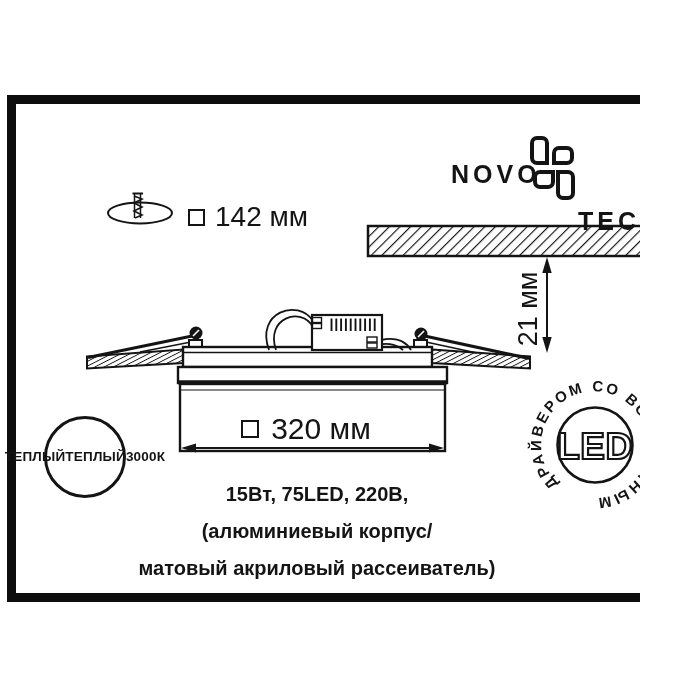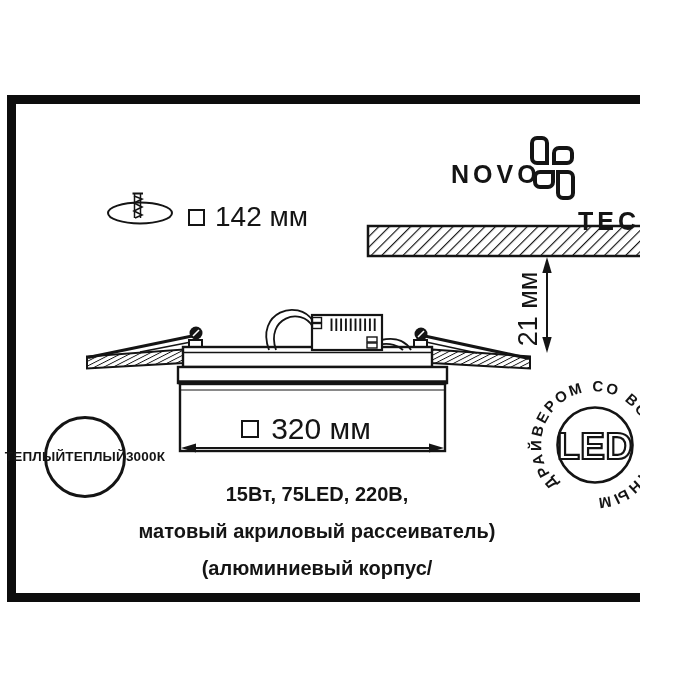--- a/index.html
+++ b/index.html
@@ -170,17 +170,17 @@
     </defs>
     <circle cx="72" cy="72" r="37.5" fill="#fff" stroke="#141414" stroke-width="2.6"></circle>
     <text font-size="15" font-weight="bold" letter-spacing="2.5" fill="#141414" stroke="none">
       <textPath href="#ledRing" startOffset="0">ДРАЙВЕРОМ СО ВСТРОЕННЫМ</textPath>
     </text>
     <text x="72" y="73" text-anchor="middle" dominant-baseline="central" font-size="37" font-weight="bold" fill="#ffffff" stroke="#141414" stroke-width="2.2" letter-spacing="0.5">LED</text>
   </svg>
 
   <div class="abs specs">
     <div>15Вт, 75LED, 220В,</div>
+    <div>(алюминиевый корпус/</div>
     <div>матовый акриловый рассеиватель)</div>
-    <div>(алюминиевый корпус/</div>
   </div>
 
 </div>
 
 </body></html>

